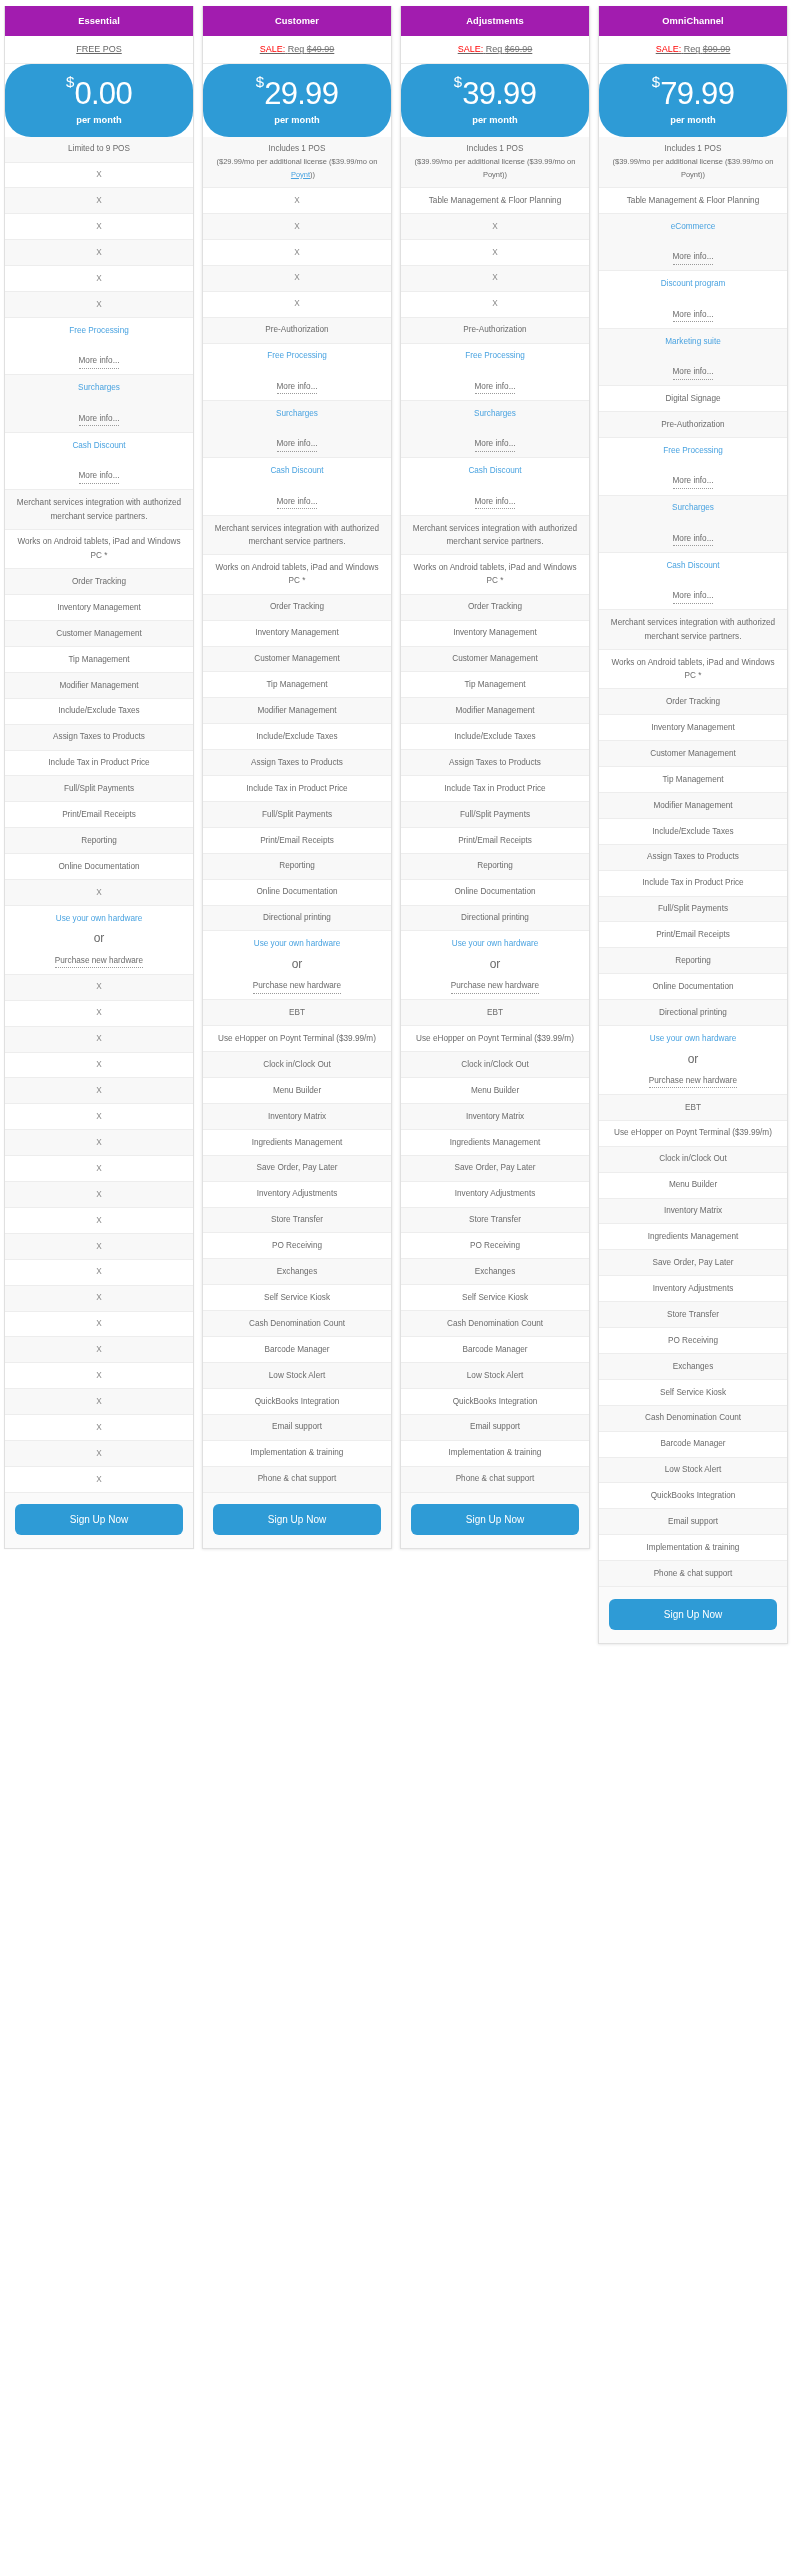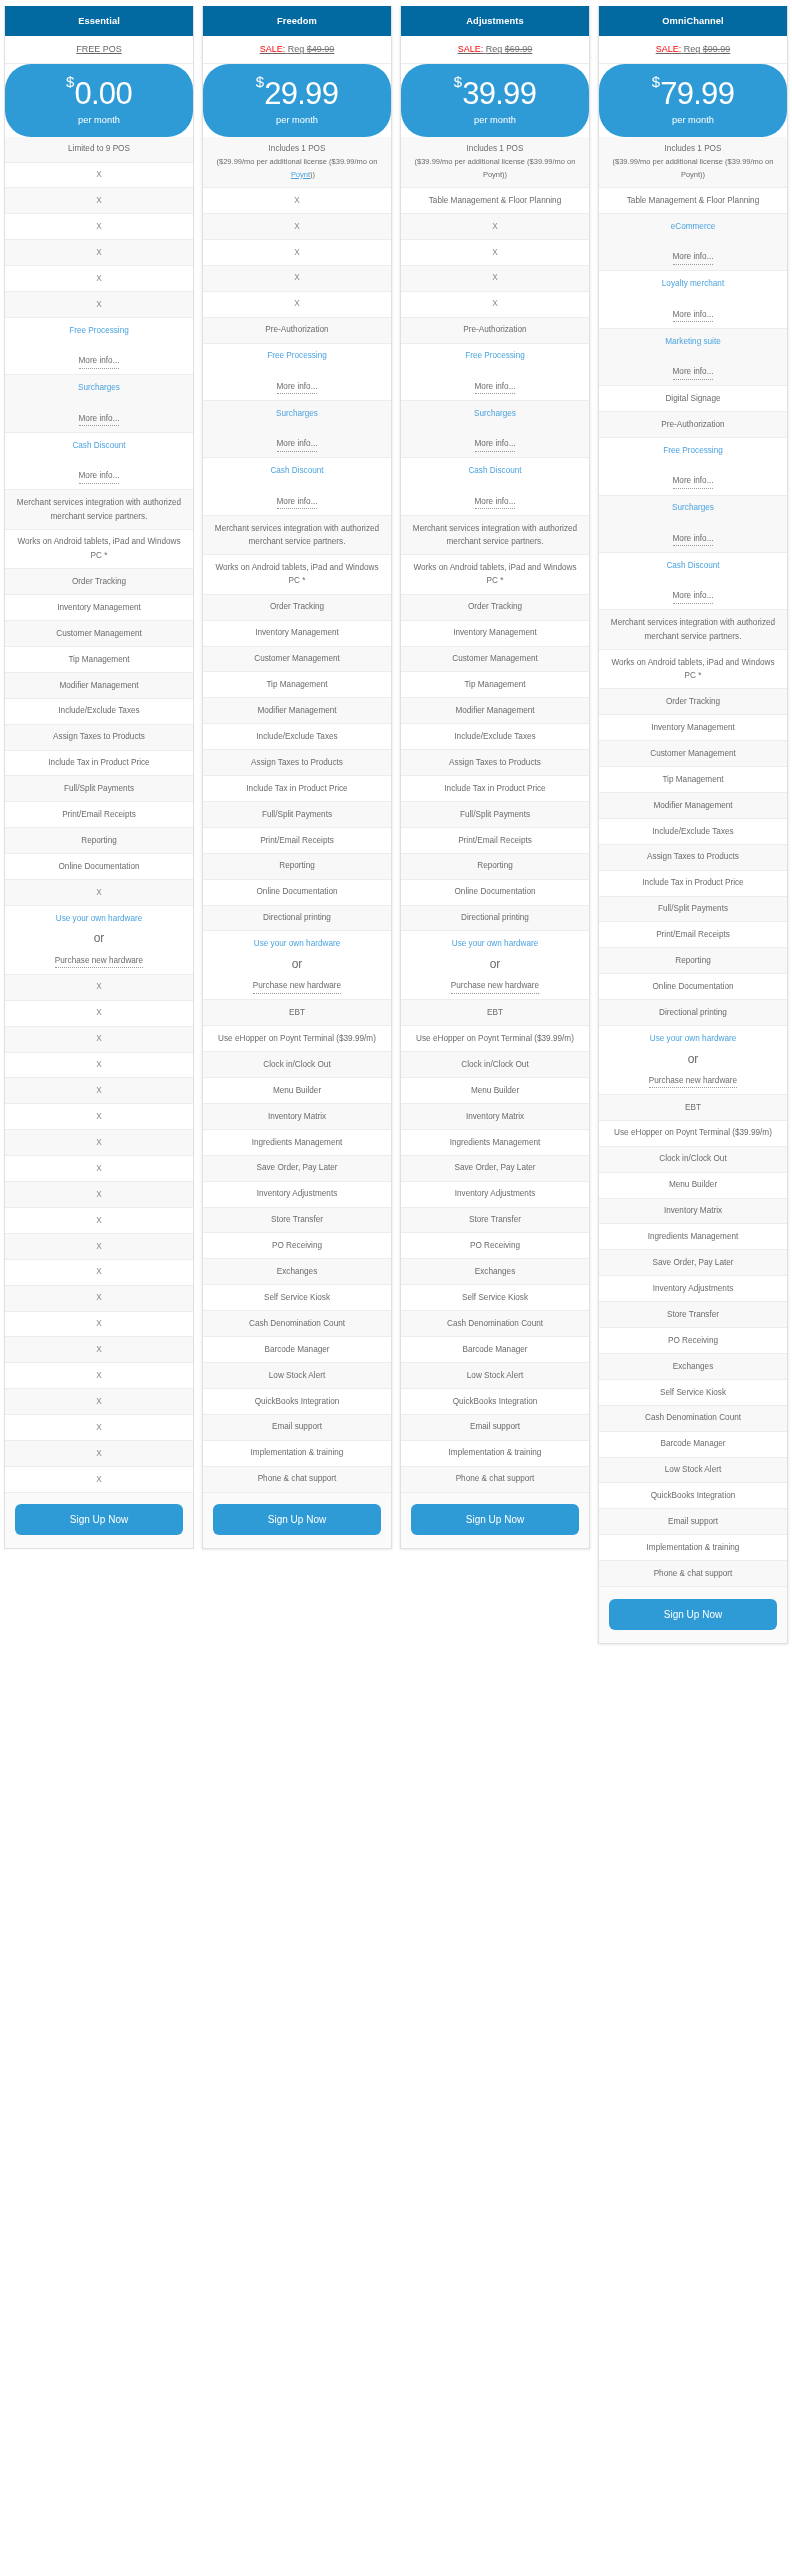--- a/index.html
+++ b/index.html
@@ -31,21 +31,21 @@
     border-top: none;
     background: #fff;
     box-shadow: 0 0.7px 1.4px rgba(0,0,0,0.06);
   }
   .card.featured {
     box-shadow: 0 0.7px 2.9px rgba(0,0,0,0.12);
   }
 
   
   .plan-title {
-    background: #0369a1;
+    background: #a21caf;
     color: #ffffff;
     font-weight: bold;
     font-size: 9.3px;
     text-align: center;
     padding: 10px 12px;
     letter-spacing: 0.1px;
   }
 
   
   .sale-line {
@@ -77,21 +77,21 @@
   }
   .price-cur {
     font-size: 15px;
     vertical-align: 17px;
     font-weight: 400;
     letter-spacing: 0;
   }
   .price-period {
     font-size: 9.3px;
     margin-top: 6.4px;
-    font-weight: 400;
+    font-weight: 700;
   }
 
   
   .feat {
     font-size: 8.2px;
     line-height: 1.65;
     color: #6b6b6b;
     text-align: center;
     padding: 5.7px 5.7px;
     border-bottom: 0.7px solid #ededed;
@@ -221,21 +221,21 @@
           <div class="feat x">X</div>
         </div>
       <div class="signup-cell">
         <button class="signup-btn">Sign Up Now</button>
       </div>
     </div>
   </div>
 
   <div class="col">
     <div class="card featured">
-      <div class="plan-title">Freedom</div>
+      <div class="plan-title">Customer</div>
       <div class="sale-line">
         <span class="sale-tag">SALE:</span>
         <span>Reg</span>
         <span class="sale-strike">$49.99</span>
       </div>
       <div class="price-block">
         <div class="price-main"><span class="price-cur">$</span><span>29.99</span></div>
         <div class="price-period">per month</div>
       </div>
       <div>
@@ -404,21 +404,21 @@
           <div class="feat alt">
             <span>Includes 1 POS</span>
             <span class="sub">($39.99/mo per additional license ($39.99/mo on Poynt))</span>
           </div>
           <div class="feat">Table Management &amp; Floor Planning</div>
           <div class="feat alt">
             <a class="lnk" href="#">eCommerce</a>
             <a class="moreinfo" href="#">More info...</a>
           </div>
           <div class="feat">
-            <a class="lnk" href="#">Loyalty merchant</a>
+            <a class="lnk" href="#">Discount program</a>
             <a class="moreinfo" href="#">More info...</a>
           </div>
           <div class="feat alt">
             <a class="lnk" href="#">Marketing suite</a>
             <a class="moreinfo" href="#">More info...</a>
           </div>
           <div class="feat">Digital Signage</div>
           <div class="feat alt">Pre-Authorization</div>
           <div class="feat">
             <a class="lnk" href="#">Free Processing</a>

